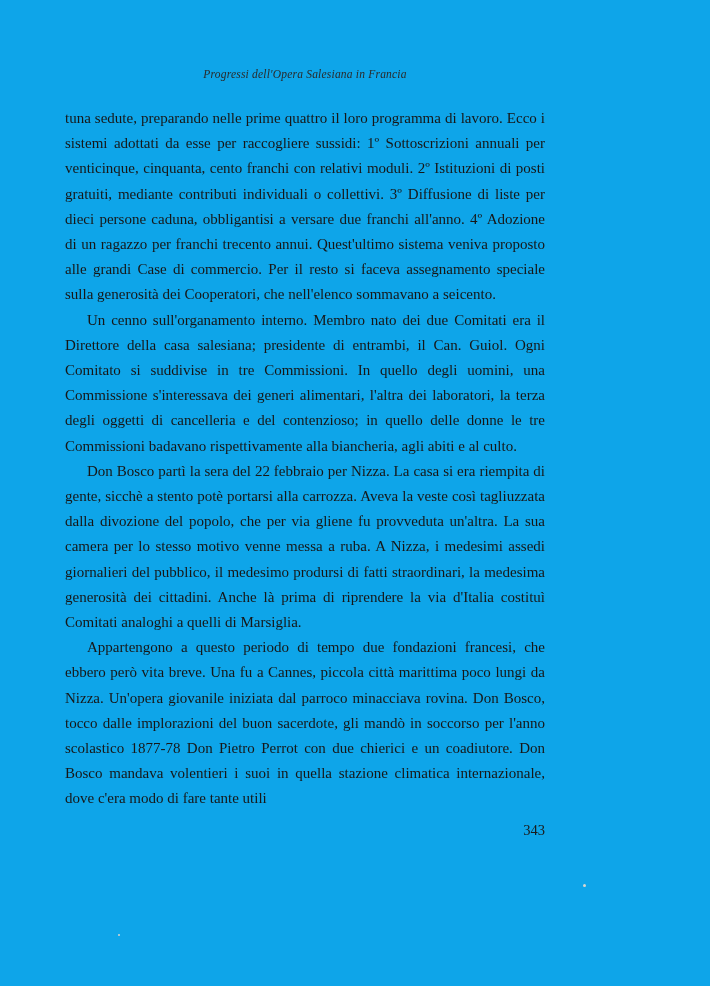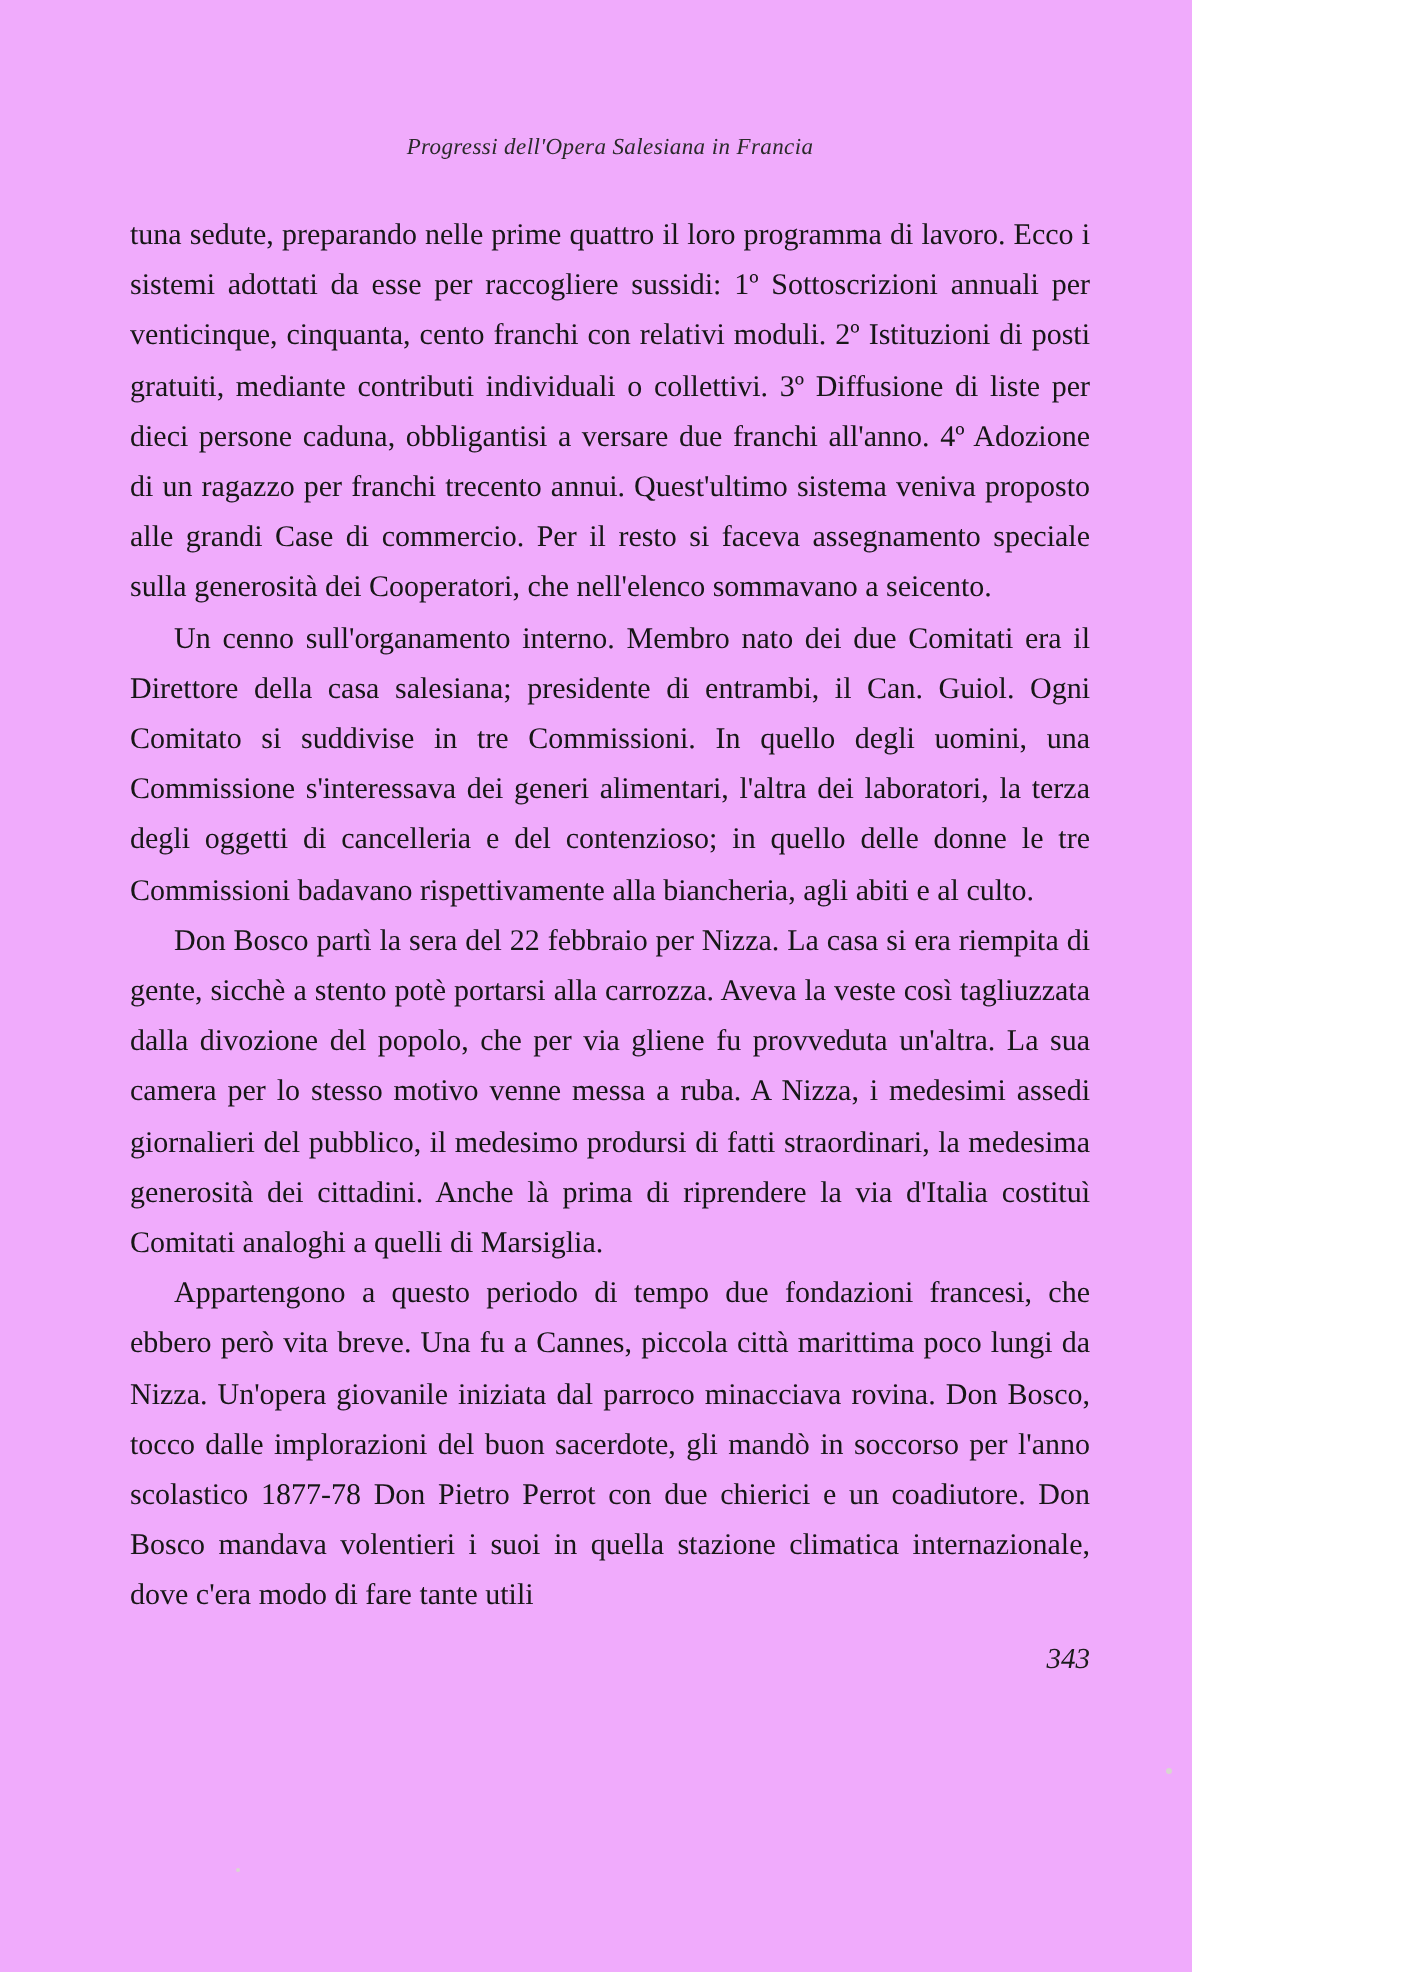--- a/index.html
+++ b/index.html
@@ -9,23 +9,23 @@
   body {
     width: 710px;
     height: 986px;
     background: #ffffff;
     font-family: "Liberation Serif", serif;
     color: #1b1b1b;
     overflow: hidden;
   }
   .page {
     position: relative;
-    width: 596px;
+    width: 710px;
     height: 986px;
-    background: #f0abfc;
+    background: #0ea5e9;
   }
   .page-inner {
     position: absolute;
     left: 65px;
     top: 68px;
     width: 480px;
   }
   .running-head {
     text-align: center;
     font-style: italic;
@@ -49,21 +49,20 @@
   .body-text p.first {
     text-indent: 0;
   }
   .folio {
     position: absolute;
     left: 65px;
     top: 822px;
     width: 480px;
     text-align: right;
     font-size: 14.5px;
-    font-style: italic;
     color: #1b1b1b;
     font-family: "Liberation Serif", serif;
   }
   .speck {
     position: absolute;
     background: #d8d6d0;
     border-radius: 50%;
   }
   .speck.s1 { left: 583px; top: 884px; width: 3px; height: 3px; }
   .speck.s2 { left: 118px; top: 934px; width: 2px; height: 2px; }

